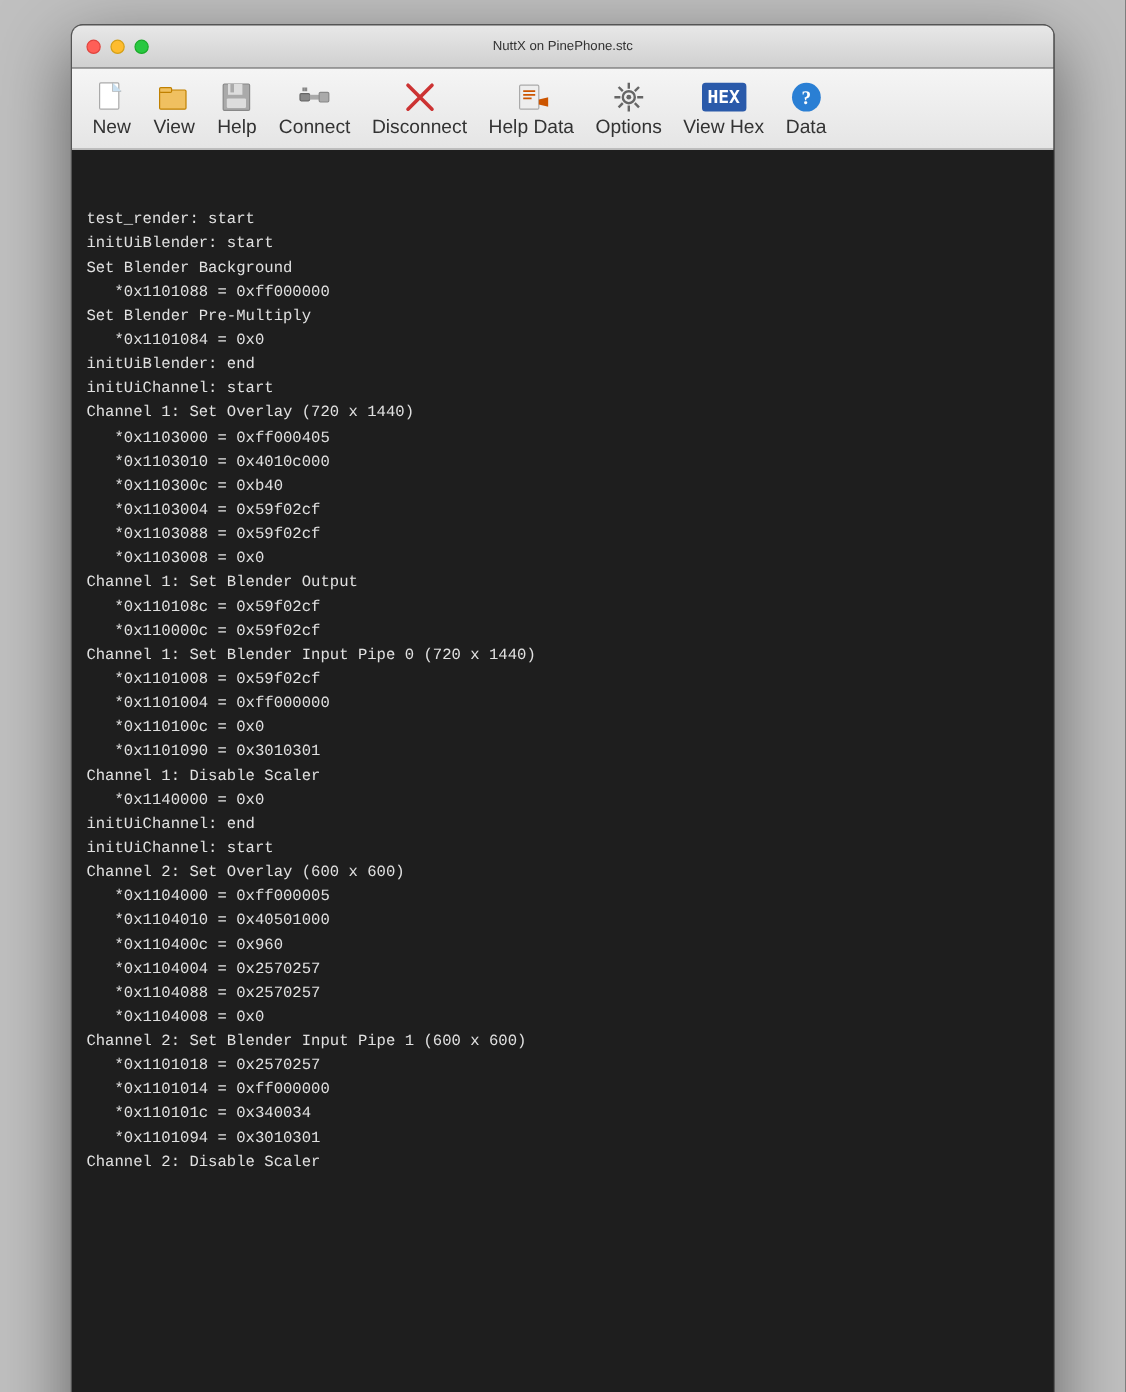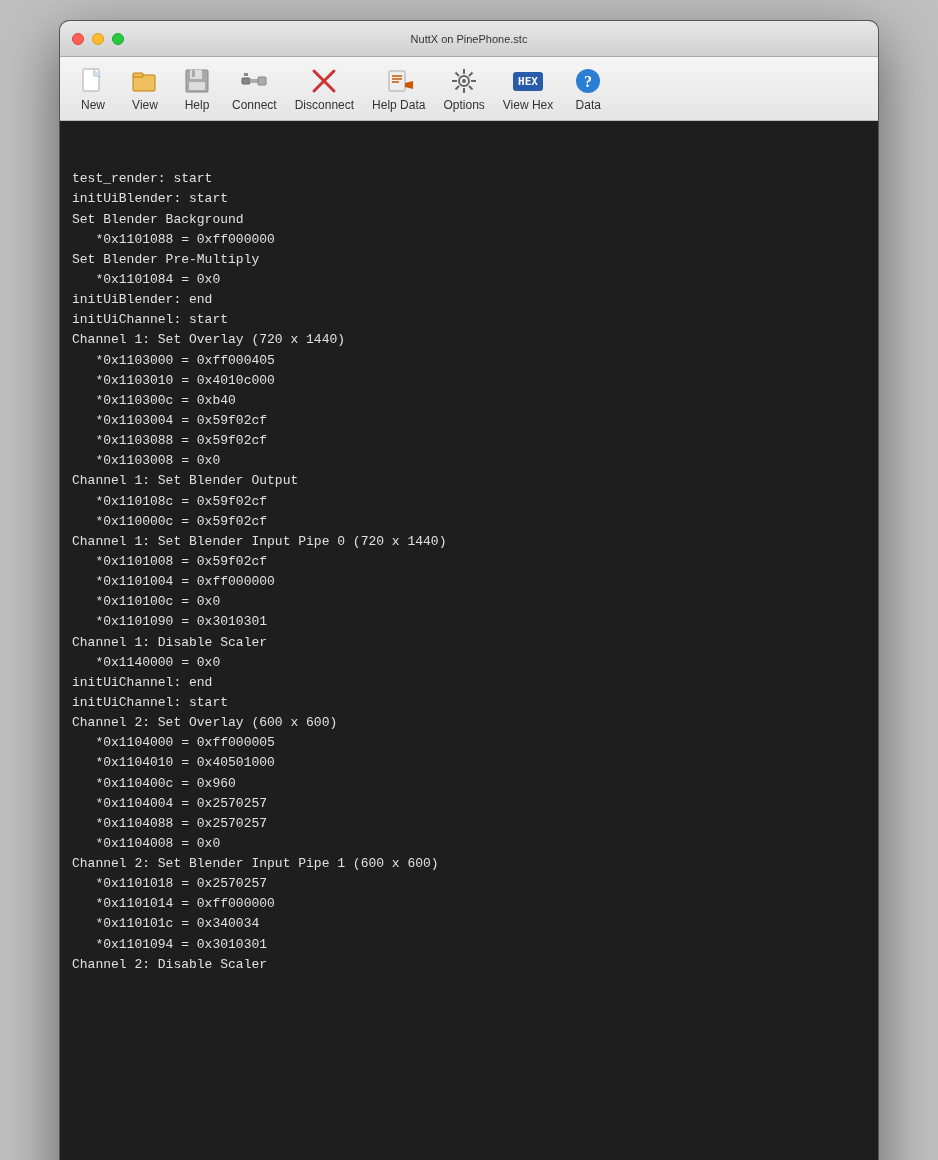--- a/index.html
+++ b/index.html
@@ -82,21 +82,21 @@
     .toolbar-icon {
       width: 32px;
       height: 32px;
       display: flex;
       align-items: center;
       justify-content: center;
       font-size: 22px;
     }
 
     .toolbar-label {
-      font-size: 12px;
+      font-size: 16px;
       color: #333;
       margin-top: 1px;
     }
 
     
     .icon-new { color: #4a90d9; }
 
     .terminal {
       background: #1e1e1e;
       color: #e0e0e0;
@@ -293,21 +293,21 @@
           <line x1="19" y1="19" x2="22.5" y2="22.5" stroke="#666" stroke-width="2"></line>
           <line x1="22.5" y1="5.5" x2="19" y2="9" stroke="#666" stroke-width="2"></line>
           <line x1="9" y1="19" x2="5.5" y2="22.5" stroke="#666" stroke-width="2"></line>
         </svg>
       </div>
       <span class="toolbar-label">Options</span>
     </div>
 
     <div class="toolbar-item">
       <div class="toolbar-icon" style="display:flex;align-items:center;justify-content:center;">
-        <span style="background:#2a5aaa;color:white;border-radius:3px;font-size:11px;font-weight:bold;padding:3px 5px;font-family:monospace;">HEX</span>
+        <span style="background:#2a5aaa;color:white;border-radius:3px;font-size:15px;font-weight:bold;padding:3px 5px;font-family:monospace;">HEX</span>
       </div>
       <span class="toolbar-label">View Hex</span>
     </div>
 
     <div class="toolbar-item">
       <div class="toolbar-icon">
         <svg width="28" height="28" viewBox="0 0 28 28">
           <circle cx="14" cy="14" r="12" fill="#2a7fd4"></circle>
           <text x="14" y="20" text-anchor="middle" fill="white" font-size="16" font-weight="bold" font-family="serif">?</text>
         </svg>

